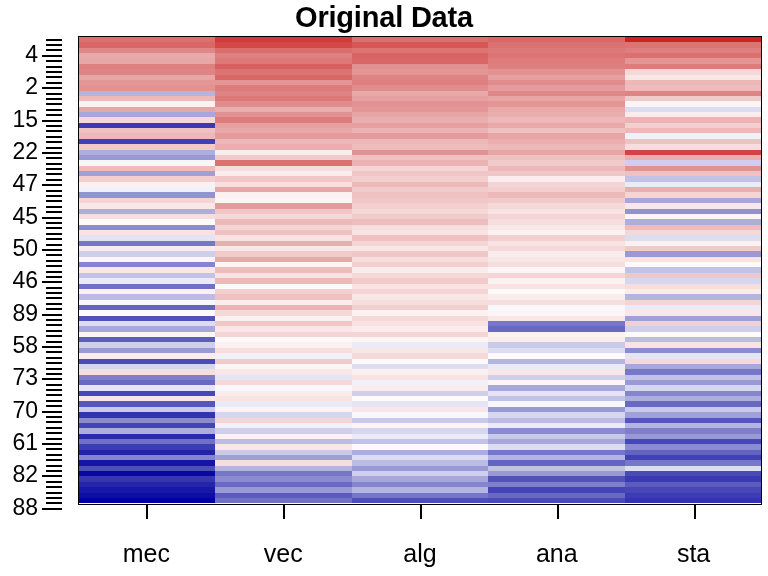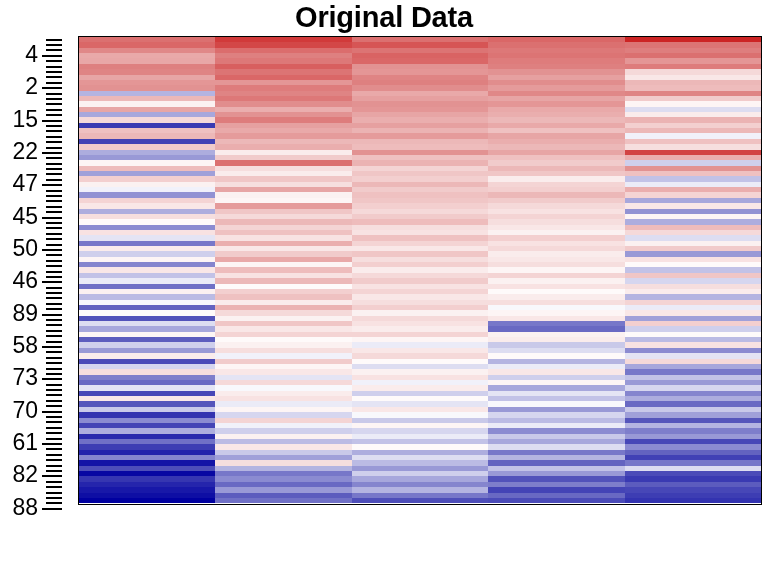--- a/index.html
+++ b/index.html
@@ -849,14 +849,26 @@
         <div class="hm-row" style="height: 1.14943%;">
           <div class="hm-cell" style="background: rgb(0, 0, 160);"></div>
           <div class="hm-cell" style="background: rgb(112, 112, 198);"></div>
           <div class="hm-cell" style="background: rgb(78, 78, 185);"></div>
           <div class="hm-cell" style="background: rgb(75, 75, 184);"></div>
           <div class="hm-cell" style="background: rgb(51, 51, 176);"></div>
         </div>
       </div>
   </div>
 
+  <div id="xaxis">
+      <div class="xtick" style="left: 68.4px;"></div>
+      <div class="xlabel" style="left: 68.4px;">mec</div>
+      <div class="xtick" style="left: 205.2px;"></div>
+      <div class="xlabel" style="left: 205.2px;">vec</div>
+      <div class="xtick" style="left: 342px;"></div>
+      <div class="xlabel" style="left: 342px;">alg</div>
+      <div class="xtick" style="left: 478.8px;"></div>
+      <div class="xlabel" style="left: 478.8px;">ana</div>
+      <div class="xtick" style="left: 615.6px;"></div>
+      <div class="xlabel" style="left: 615.6px;">sta</div>
+    </div>
 
 </div>
 
 </body></html>

